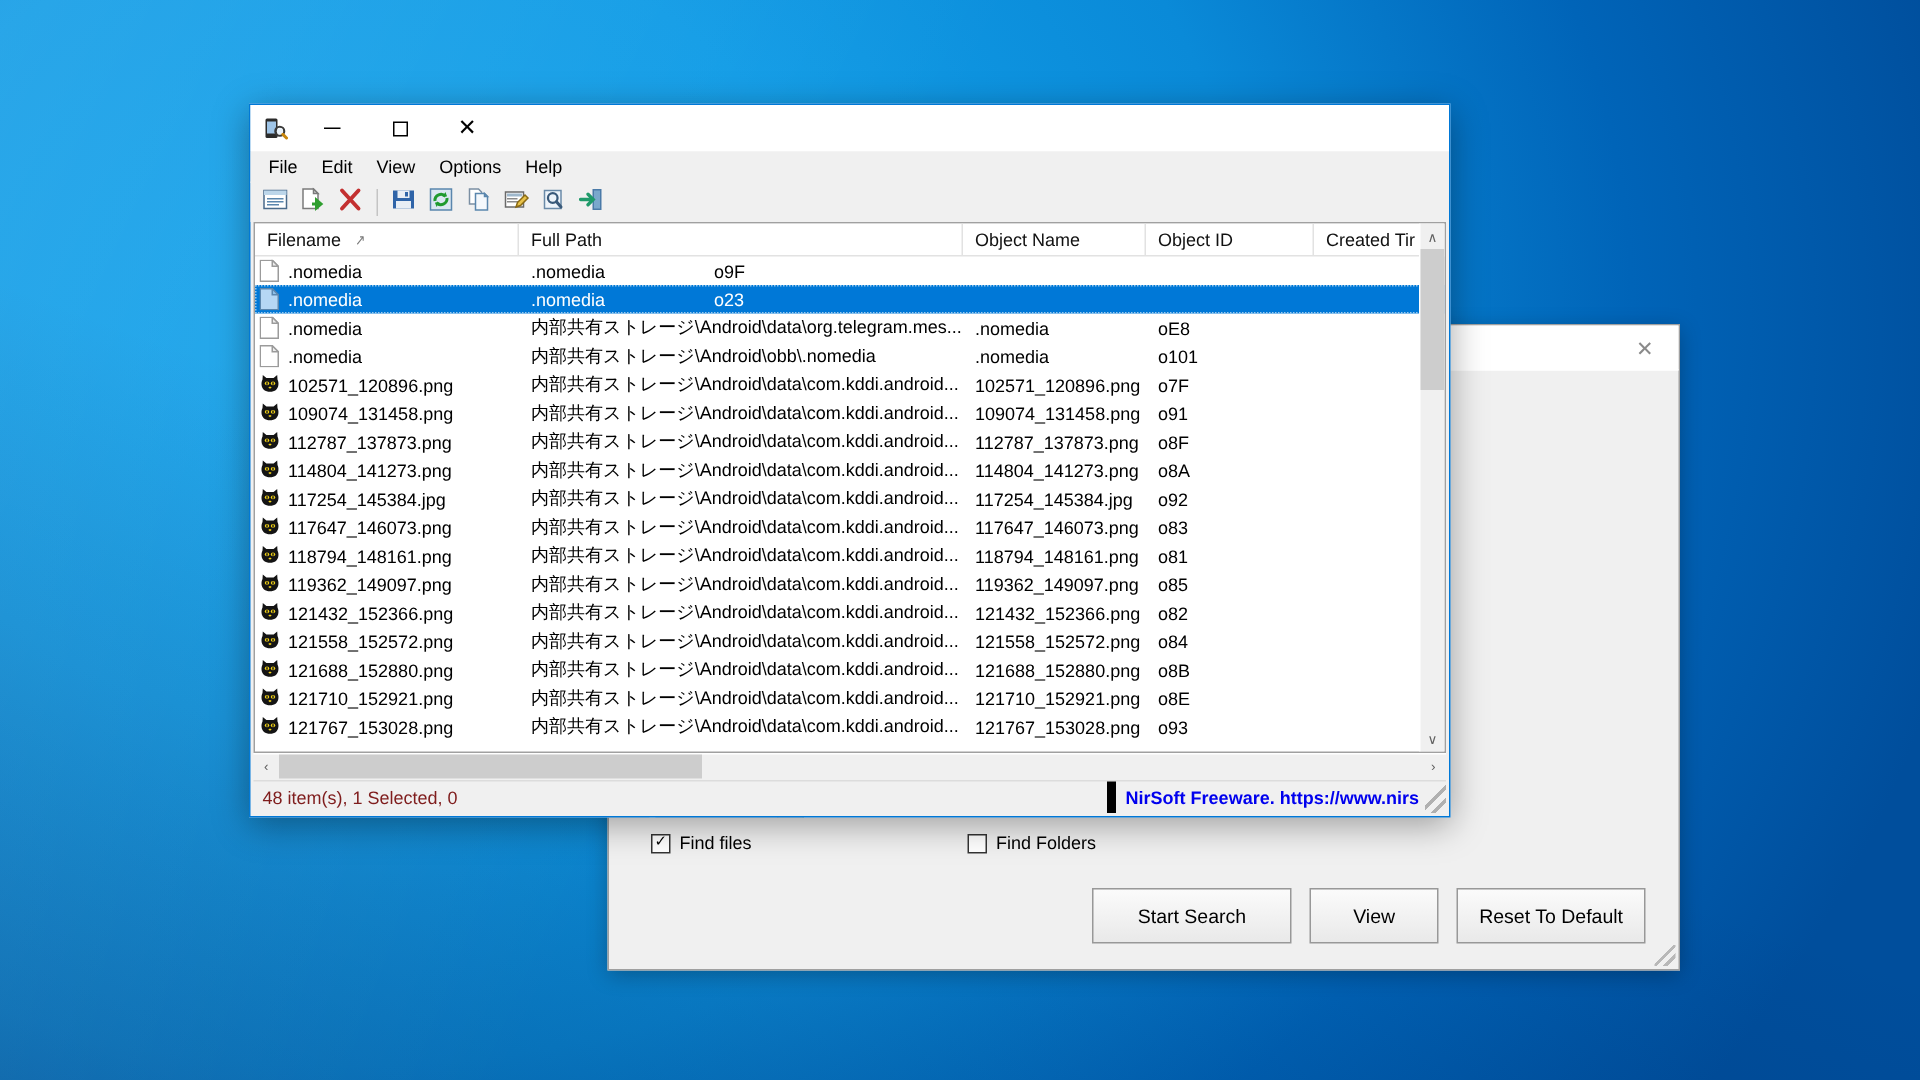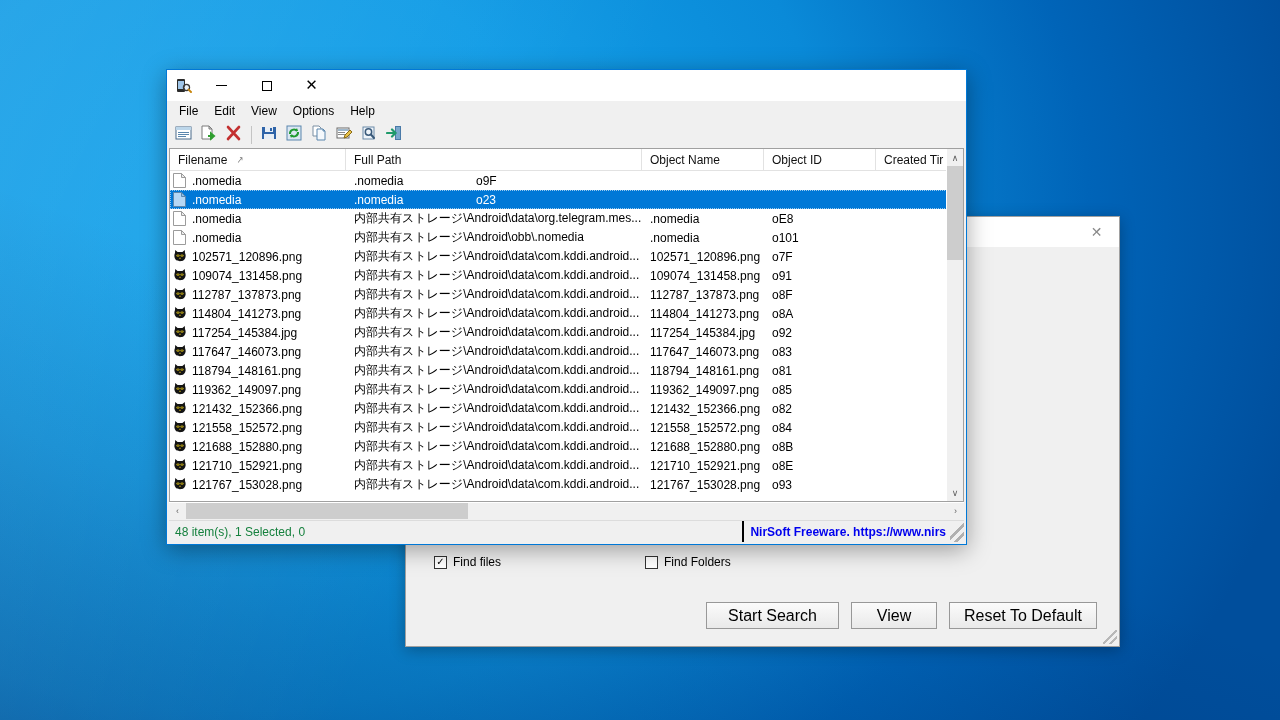--- a/index.html
+++ b/index.html
@@ -93,24 +93,24 @@
     width: 13px; height: 13px;
     border: 1px solid #333; background: #fff;
     display: flex; align-items: center; justify-content: center;
     font-size: 10px; line-height: 1; color: #000;
   }
   .bg-buttons {
     position: absolute; right: 22px; bottom: 17px;
     display: flex; gap: 12px;
   }
   .bg-btn {
-    height: 27px; min-width: 86px; padding: 0 14px;
+    height: 37px; min-width: 86px; padding: 0 14px;
     background: linear-gradient(#fbfbfb,#e9e9e9);
     border: 1px solid #989898;
-    font-size: 16px; color: #000;
+    font-size: 13px; color: #000;
     display: flex; align-items: center; justify-content: center;
   }
   .bg-btn.wide { width: 133px; }
   .bg-resize-grip {
     position: absolute; right: 2px; bottom: 2px;
     width: 14px; height: 14px;
     background:
       linear-gradient(135deg, transparent 45%, #b8b8b8 45%, #b8b8b8 55%, transparent 55%),
       linear-gradient(135deg, transparent 70%, #b8b8b8 70%, #b8b8b8 80%, transparent 80%);
   }
@@ -251,22 +251,22 @@
   }
 
   .statusbar {
     height: 22px; display: flex; align-items: center;
     background: #f0f0f0;
     border-top: 1px solid #dcdcdc;
     flex: 0 0 auto;
     margin: 1px 2px 2px 2px;
   }
   .status-left {
-    flex: 1 1 auto; font-size: 12px; color: #15803d; padding-left: 6px;
-    border-right: 2px solid #000000; height: 100%;
+    flex: 1 1 auto; font-size: 12px; color: #7f1d1d; padding-left: 6px;
+    border-right: 6px solid #000000; height: 100%;
     display: flex; align-items: center;
   }
   .status-right {
     width: 206px; height: 100%;
     display: flex; align-items: center; justify-content: flex-end;
     font-size: 12px; color: #0000ee; font-weight: bold;
     padding-right: 4px;
     overflow: hidden; white-space: nowrap;
   }
   .status-grip {

